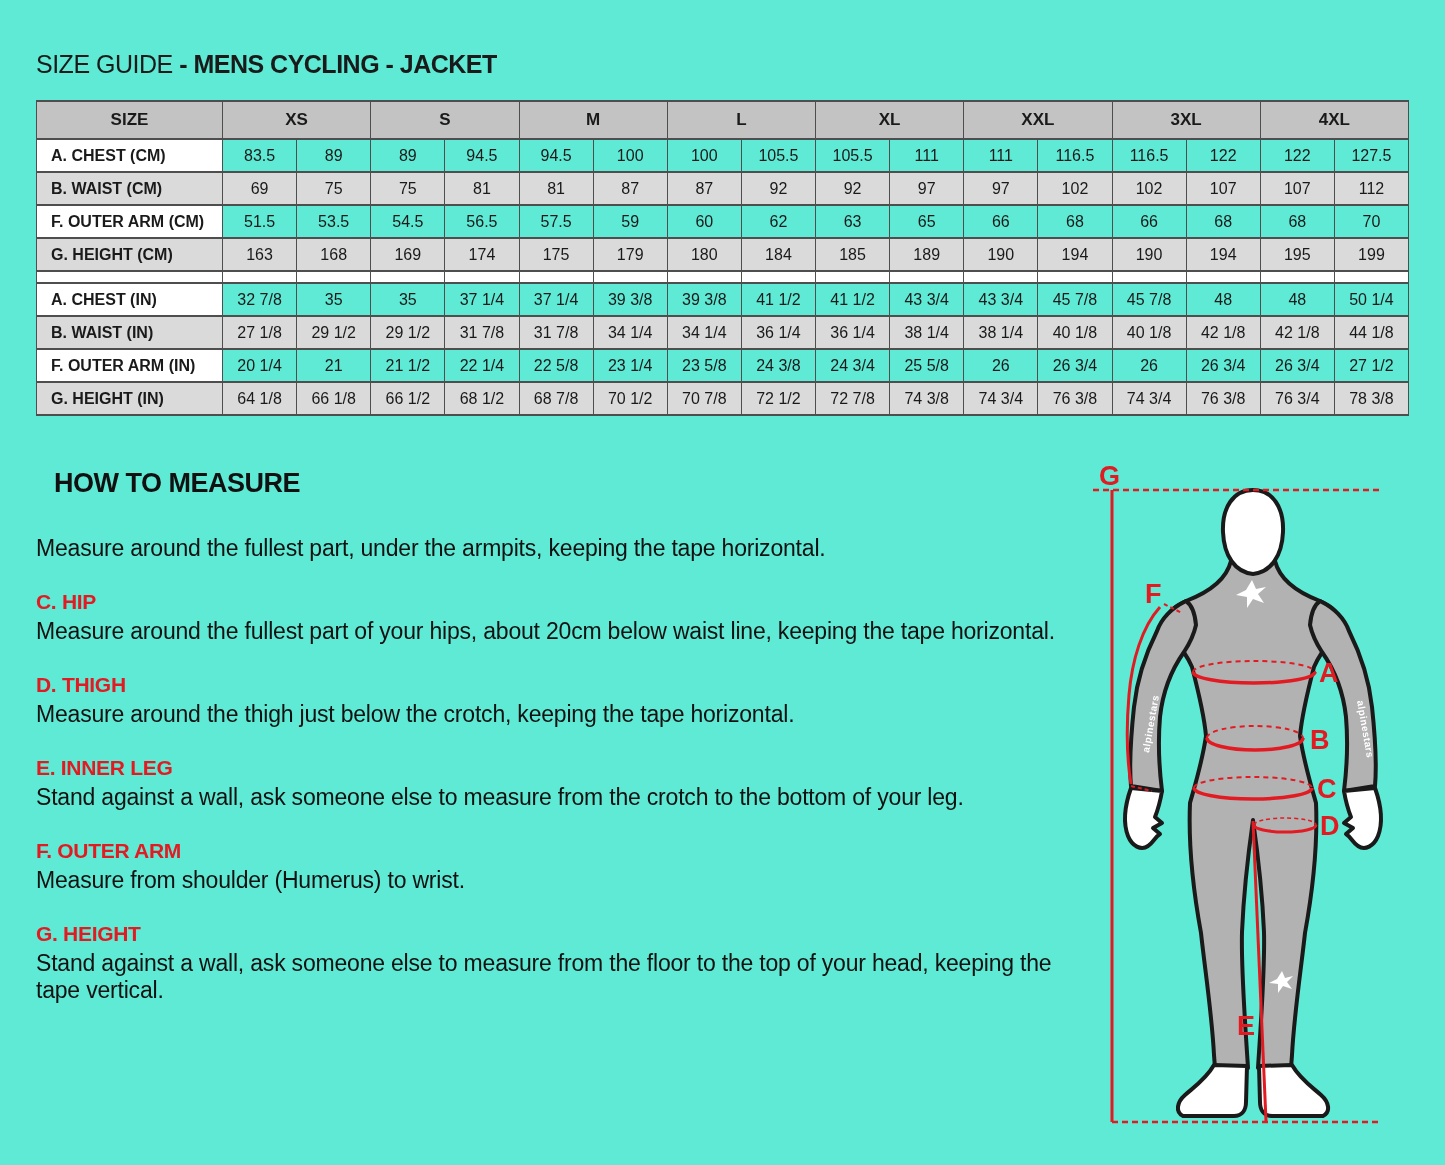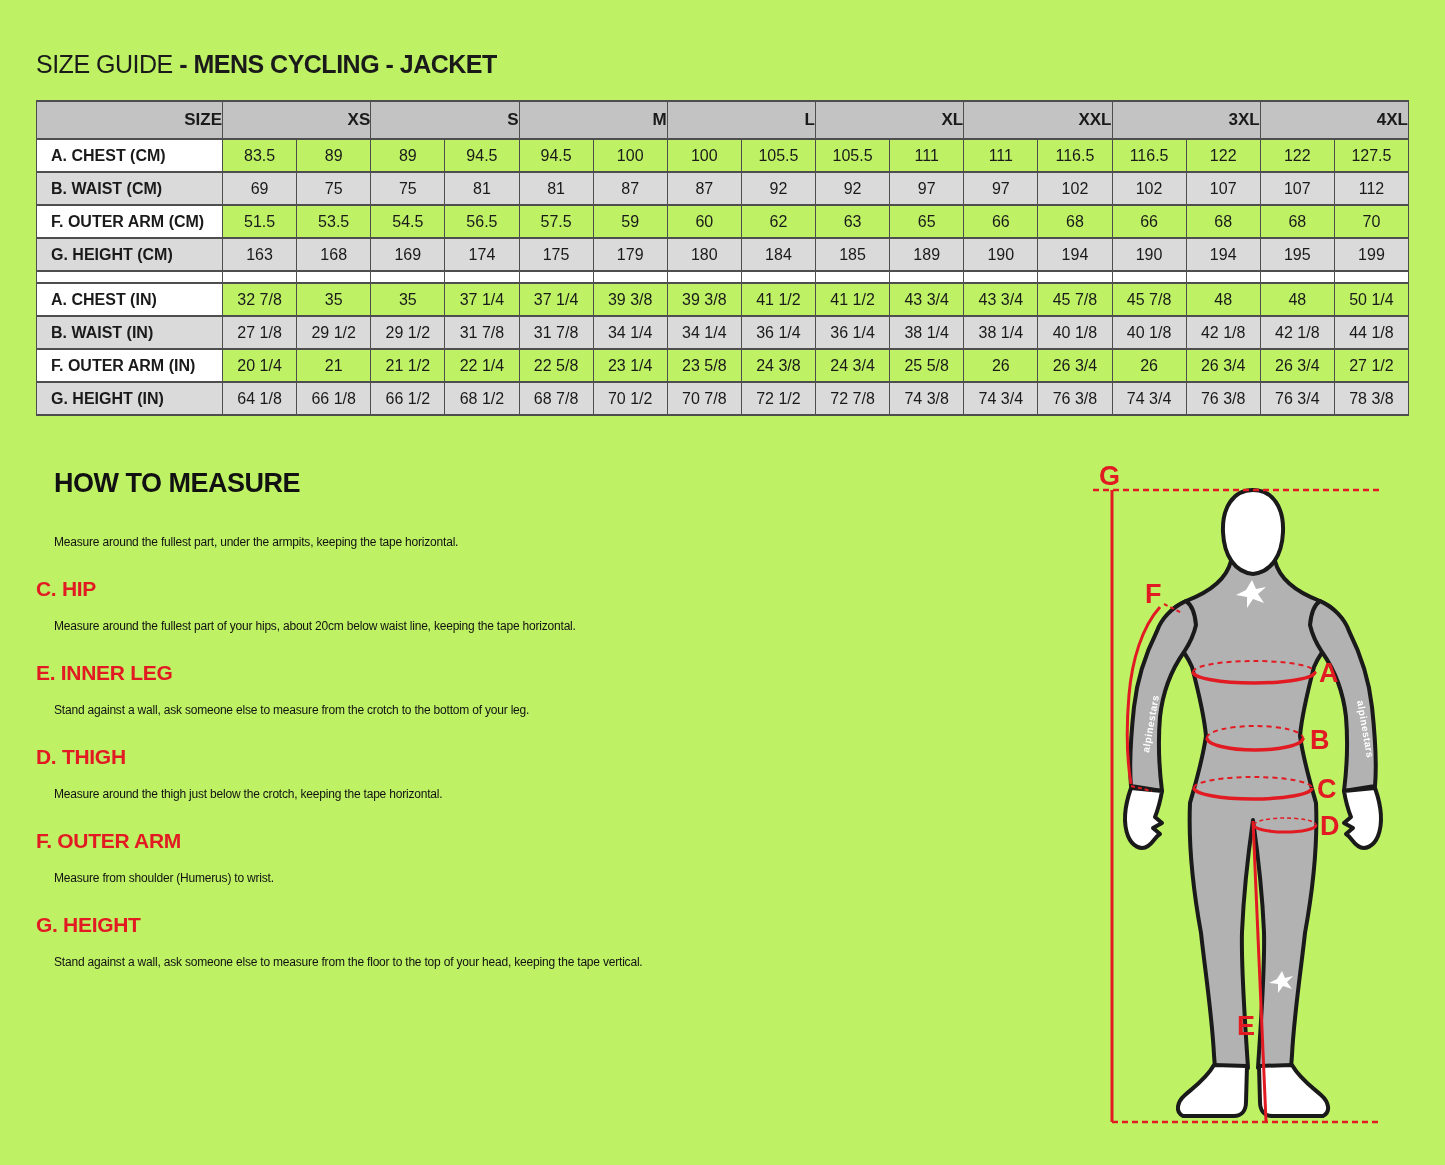--- a/index.html
+++ b/index.html
@@ -1,36 +1,36 @@
 <!DOCTYPE html>
 <html><head>
 <meta charset="utf-8">
 <style>
   html,body{margin:0;padding:0;background:#fff;}
-  .page{position:relative;width:1445px;height:1165px;background:#bef264;overflow:hidden;
+  .page{position:relative;width:1445px;height:1165px;background:#5eead4;overflow:hidden;
         font-family:"Liberation Sans",sans-serif;color:#1a1a1a;}
   
   .doc-title{position:absolute;left:36px;top:50px;font-size:25px;letter-spacing:-0.5px;white-space:nowrap;}
   .doc-title .t-reg{font-weight:400;}
   .doc-title .t-bold{font-weight:700;}
   
   .size-table{position:absolute;left:36px;top:100px;width:1373px;border-collapse:collapse;table-layout:fixed;}
   .size-table th,.size-table td{border:1px solid #4e4e4e;border-top-width:2px;border-bottom-width:2px;
         padding:0;text-align:center;font-size:16px;height:31px;line-height:31px;
         overflow:hidden;white-space:nowrap;}
-  .size-table thead th{height:36px;line-height:36px;background:#c3c3c3;font-weight:700;font-size:17px;text-align:right;}
+  .size-table thead th{height:36px;line-height:36px;background:#c3c3c3;font-weight:700;font-size:17px;}
   .size-table th.rowlabel{text-align:left;padding-left:14px;font-weight:700;background:#fff;}
   .size-table tr.alt td,.size-table tr.alt th.rowlabel{background:#dadada;}
   .size-table tr.spacer th,.size-table tr.spacer td{height:10px;line-height:10px;background:#fff;}
   
   .measure{position:absolute;left:36px;top:468px;width:1060px;}
   .measure h2{margin:0 0 36px 18px;font-size:27px;letter-spacing:-0.5px;font-weight:700;color:#111;}
   .measure-section{margin:0 0 28px 0;}
   .measure-section h3{margin:0 0 4px 0;font-size:21px;font-weight:700;color:#e21b23;letter-spacing:-0.3px;}
-  .measure-section p{margin:18px;font-size:12px;letter-spacing:-0.2px;color:#111;}
+  .measure-section p{margin:0;font-size:23px;letter-spacing:-0.2px;color:#111;}
   
   .figure-wrap{position:absolute;left:1085px;top:455px;width:360px;height:710px;}
   .fig-label{font-family:"Liberation Sans",sans-serif;font-weight:700;font-size:27px;fill:#e21b23;}
 </style>
 </head>
 <body>
 
 <div class="page">
 
   <div class="doc-title">
@@ -252,26 +252,26 @@
         <div class="measure-section">
           <p>Measure around the fullest part, under the armpits, keeping the tape horizontal.</p>
         </div>
         <div class="measure-section">
         </div>
         <div class="measure-section">
           <h3>C. HIP</h3>
           <p>Measure around the fullest part of your hips, about 20cm below waist line, keeping the tape horizontal.</p>
         </div>
         <div class="measure-section">
+          <h3>D. THIGH</h3>
+          <p>Measure around the thigh just below the crotch, keeping the tape horizontal.</p>
+        </div>
+        <div class="measure-section">
           <h3>E. INNER LEG</h3>
           <p>Stand against a wall, ask someone else to measure from the crotch to the bottom of your leg.</p>
-        </div>
-        <div class="measure-section">
-          <h3>D. THIGH</h3>
-          <p>Measure around the thigh just below the crotch, keeping the tape horizontal.</p>
         </div>
         <div class="measure-section">
           <h3>F. OUTER ARM</h3>
           <p>Measure from shoulder (Humerus) to wrist.</p>
         </div>
         <div class="measure-section">
           <h3>G. HEIGHT</h3>
           <p>Stand against a wall, ask someone else to measure from the floor to the top of your head, keeping the tape vertical.</p>
         </div>
       </div>

